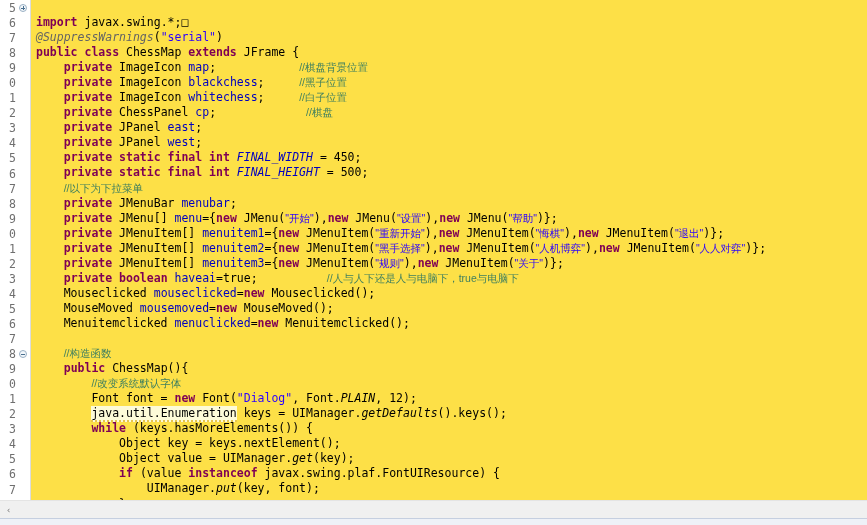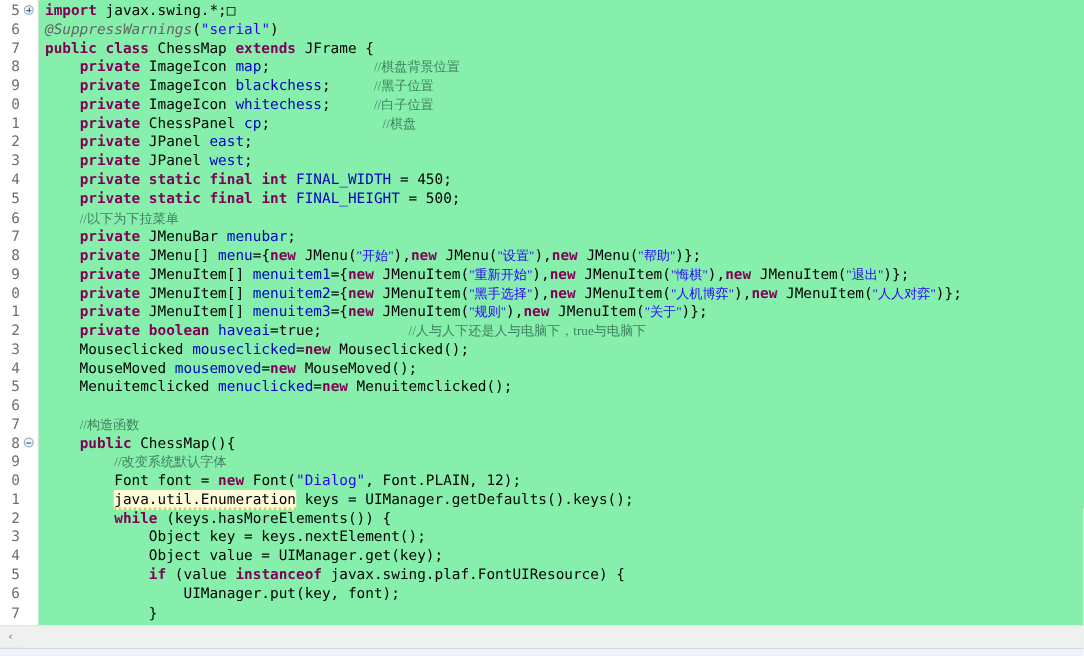--- a/index.html
+++ b/index.html
@@ -37,37 +37,37 @@
     content:"";position:absolute;left:1px;top:3px;width:4px;height:1px;background:#4a6f8f;
   }
   .fold-plus:after{
     content:"";position:absolute;left:3px;top:1px;width:1px;height:4px;background:#4a6f8f;
   }
   .vsep{
     width:1px;flex:0 0 1px;background:#dcdcdc;
   }
   
   .code{
-    flex:1 1 auto;position:relative;background:#86efac;
-    font-size:11.5px;line-height:15.05px;padding-top:1px;
+    flex:1 1 auto;position:relative;background:#fde047;
+    font-size:11.5px;line-height:15.05px;padding-top:15px;
     white-space:pre;overflow:hidden;
   }
   .ln{height:15.05px;white-space:pre;padding-left:5px;}
   .kw{color:#7f0055;font-weight:bold;}
   .fld{color:#0000c0;}
   .str{color:#2a00ff;}
   .cmt{color:#3f7f5f;}
   .ann{color:#646464;font-style:italic;}
   .plain{color:#000000;}
-  .stat{text-align:center;}
+  .stat{font-style:italic;text-align:center;}
   .warn{
     background:#fdfbd8;
     border-bottom:2px dotted #e6c44d;
   }
-  .cjk{font-family:Liberation Serif, serif;font-size:10.5px;}
+  .cjk{font-family:Liberation Sans, sans-serif;font-size:10.5px;}
   
   .hscroll{
     flex:0 0 17px;height:17px;background:#f0f0f0;
     border-top:1px solid #e4e4e4;
     display:flex;align-items:center;position:relative;
   }
   .hscroll-btn{
     width:17px;height:17px;flex:0 0 17px;
     display:flex;align-items:center;justify-content:center;
     color:#7a7a7a;font-size:9px;font-family:"DejaVu Sans",sans-serif;

